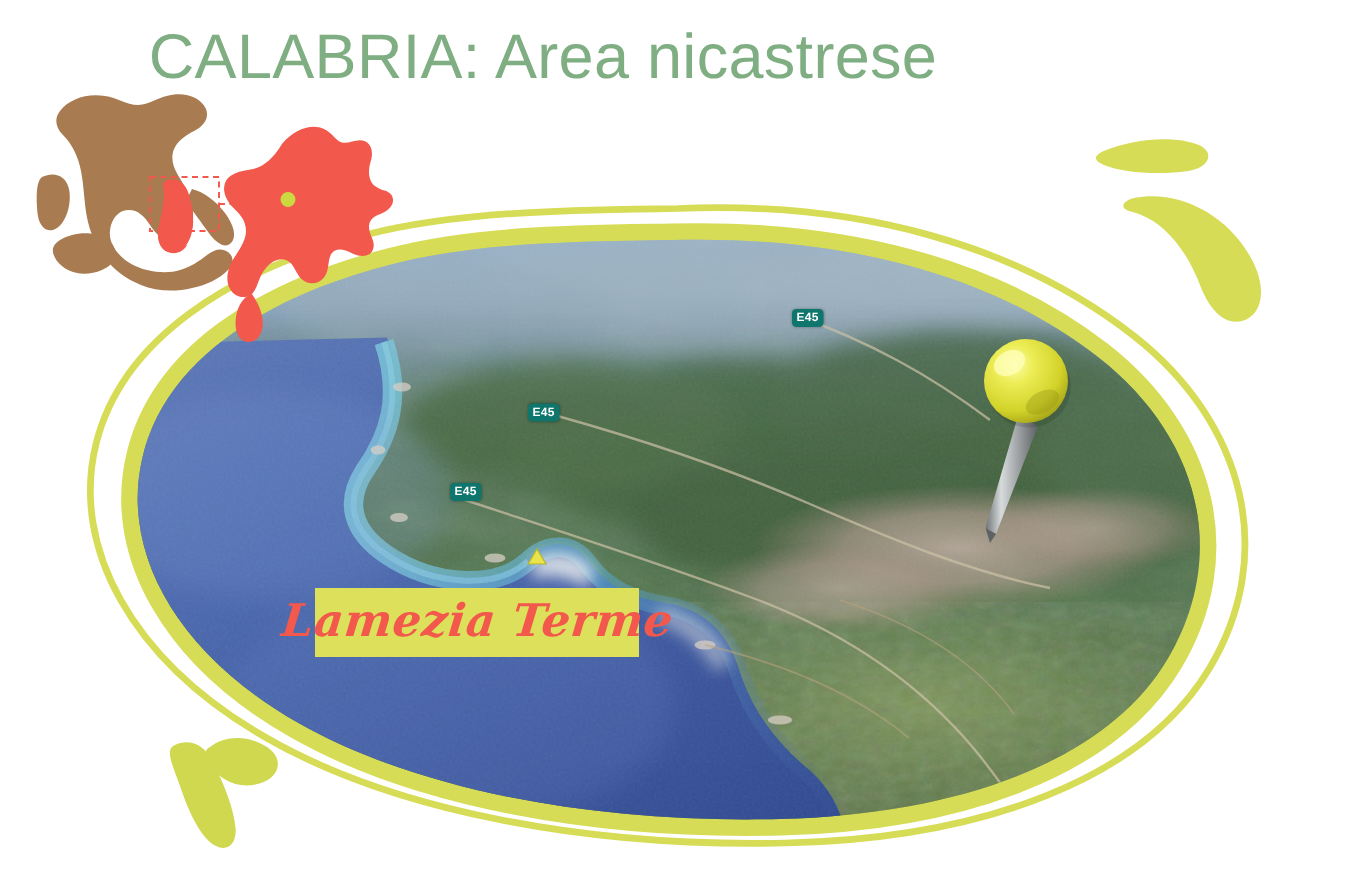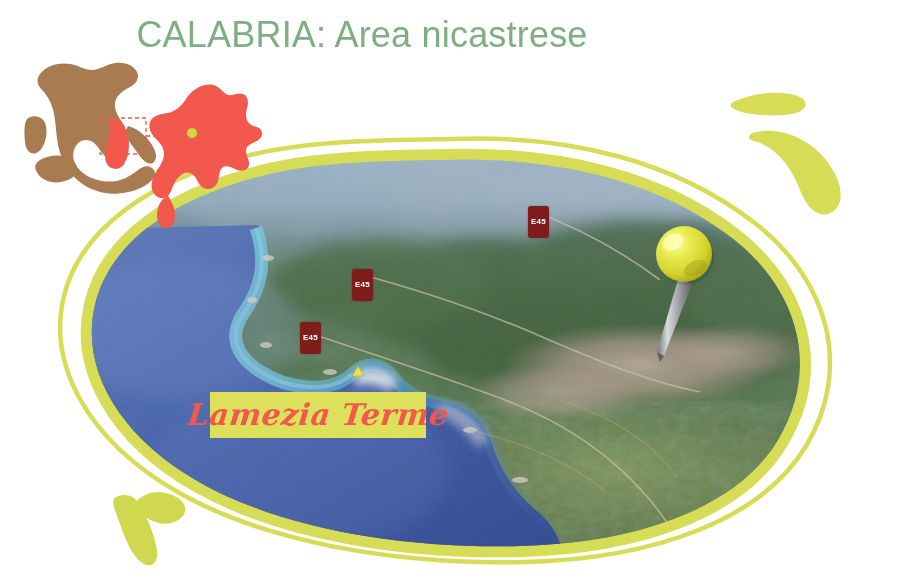--- a/index.html
+++ b/index.html
@@ -3,29 +3,29 @@
 <meta charset="utf-8">
 <style>
   html,body{margin:0;padding:0;background:#ffffff;}
   body{width:900px;height:579px;overflow:hidden;
        font-family:"Liberation Sans",sans-serif;position:relative;}
   #stage{position:absolute;inset:0;width:900px;height:579px;background:#fff;}
   svg.layer{position:absolute;left:0;top:0;width:900px;height:579px;overflow:visible;}
   #title{
     position:absolute;left:0;top:14px;width:724px;text-align:center;
     font-family:"Liberation Sans",sans-serif;
-    font-size:36px;font-weight:400;letter-spacing:.2px;
+    font-size:42px;font-weight:400;letter-spacing:.2px;
     color:#7fae83;white-space:nowrap;
   }
   .shield{
-    position:absolute;background:#7f1d1d;border-radius:3px;
+    position:absolute;background:#0f766e;border-radius:3px;
     color:#ffffff;font-family:"Liberation Sans",sans-serif;
     font-size:8px;font-weight:700;letter-spacing:.2px;
     display:flex;align-items:center;justify-content:center;
-    padding:12px 3px;line-height:1;
+    padding:2px 3px;line-height:1;
     box-shadow:0 0 2px rgba(0,0,0,.35);
   }
   #city-label{
     position:absolute;left:210px;top:392px;width:216px;height:46px;
     background:#dde05a;display:flex;align-items:center;justify-content:center;
   }
   #city-label span{
     font-family:"DejaVu Serif",serif;
     font-style:italic;font-weight:700;
     font-size:30px;color:#f2584c;

